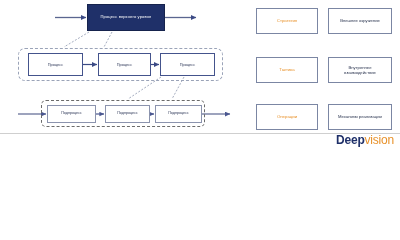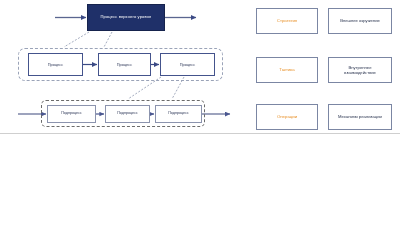--- a/index.html
+++ b/index.html
@@ -183,14 +183,17 @@
 
     <div class="cell left r3">
       <span class="tag">Операции</span>
     </div>
     <div class="cell right r3">
       <span class="desc">Механизм реализации</span>
     </div>
   </div>
 
   <div class="rule"></div>
+  <div class="logo">
+    <span class="deep">Deep</span><span class="vision">vision</span>
+  </div>
 
 </div>
 
 </body></html>

